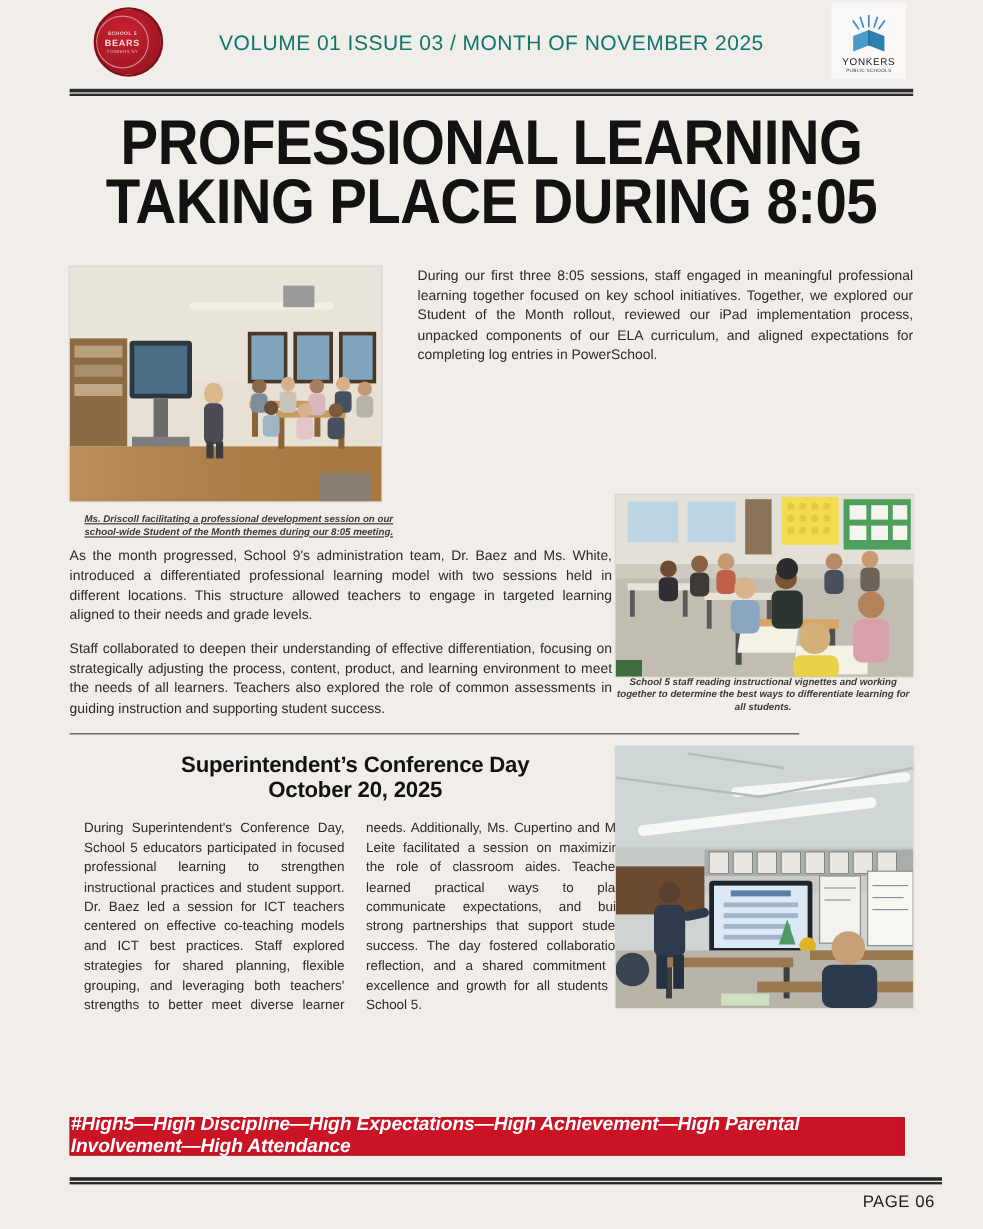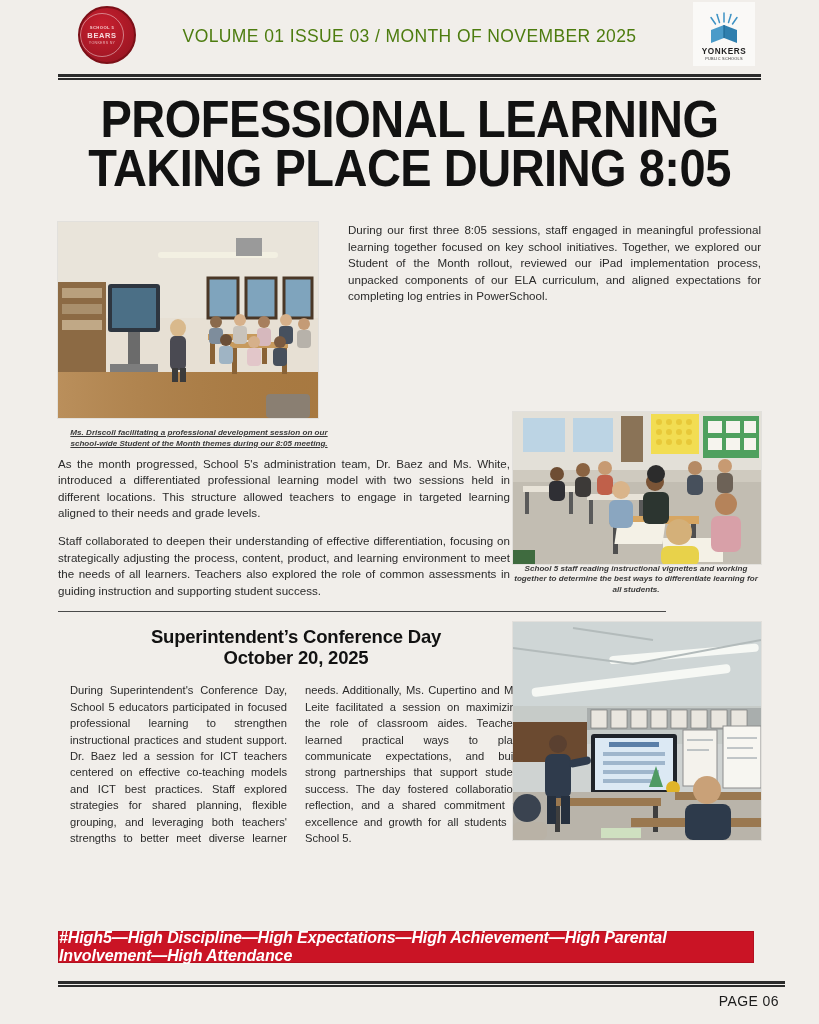--- a/index.html
+++ b/index.html
@@ -45,34 +45,34 @@
   }
   .seal .seal-word {
     font-size: 7.5px; color: #f6dadd; font-weight: bold;
     letter-spacing: .6px; line-height: 10px;
   }
   .seal .seal-bot {
     font-size: 3.6px; color: #e9b4b8; letter-spacing: .3px;
   }
   .masthead-title {
     font-size: 17.5px; letter-spacing: .4px;
-    color: #4d7c0f; font-weight: 500;
+    color: #0f766e; font-weight: 500;
     font-family: "Liberation Sans", sans-serif;
   }
   .yps-logo {
     position: absolute; right: 6px; top: 2px;
     width: 62px; height: 64px;
     background: #faf9f7;
     display: flex; flex-direction: column;
     align-items: center; justify-content: center;
     padding-top: 4px;
   }
   .yps-mark { width: 40px; height: 34px; }
   .yps-name {
-    font-size: 8.2px; font-weight: bold; color: #1d1d1d;
+    font-size: 8.2px; font-weight: normal; color: #1d1d1d;
     letter-spacing: .6px; margin-top: 1px;
   }
   .yps-sub { font-size: 3.9px; color: #333; letter-spacing: .25px; }
 
   .rule-double {
     margin: 2px 58px 0 58px;
     border-top: 3px solid #2b2b2b;
     border-bottom: 2px solid #2b2b2b;
     height: 6px;
   }
@@ -277,21 +277,21 @@
         <div class="cap cap1">Ms. Driscoll facilitating a professional development session on our school-wide Student of the Month themes during our 8:05 meeting.</div>
       </div>
 
       <div class="col-text">
         <p class="body">During our first three 8:05 sessions, staff engaged in meaningful professional learning together focused on key school initiatives. Together, we explored our Student of the Month rollout, reviewed our iPad implementation process, unpacked components of our ELA curriculum, and aligned expectations for completing log entries in PowerSchool.</p>
       </div>
     </div>
 
     <div class="row2">
       <div class="left">
-        <p class="body">As the month progressed, School 5's administration team, Dr. Baez and Ms. White, introduced a differentiated professional learning model with two sessions held in different locations. This structure allowed teachers to engage in targeted learning aligned to their needs and grade levels.</p>
+        <p class="body">As the month progressed, School 9's administration team, Dr. Baez and Ms. White, introduced a differentiated professional learning model with two sessions held in different locations. This structure allowed teachers to engage in targeted learning aligned to their needs and grade levels.</p>
         <p class="body">Staff collaborated to deepen their understanding of effective differentiation, focusing on strategically adjusting the process, content, product, and learning environment to meet the needs of all learners. Teachers also explored the role of common assessments in guiding instruction and supporting student success.</p>
         <div class="divider"></div>
       </div>
 
       <div class="photo p2">
         <svg viewBox="0 0 248 152" preserveAspectRatio="none">
           <rect width="248" height="152" fill="#d8d4cc"></rect>
           <rect x="0" y="0" width="248" height="62" fill="#e3e0d8"></rect>
           <rect x="10" y="6" width="42" height="34" fill="#bcd4e4"></rect>
           <rect x="60" y="6" width="40" height="34" fill="#bcd4e4"></rect>

